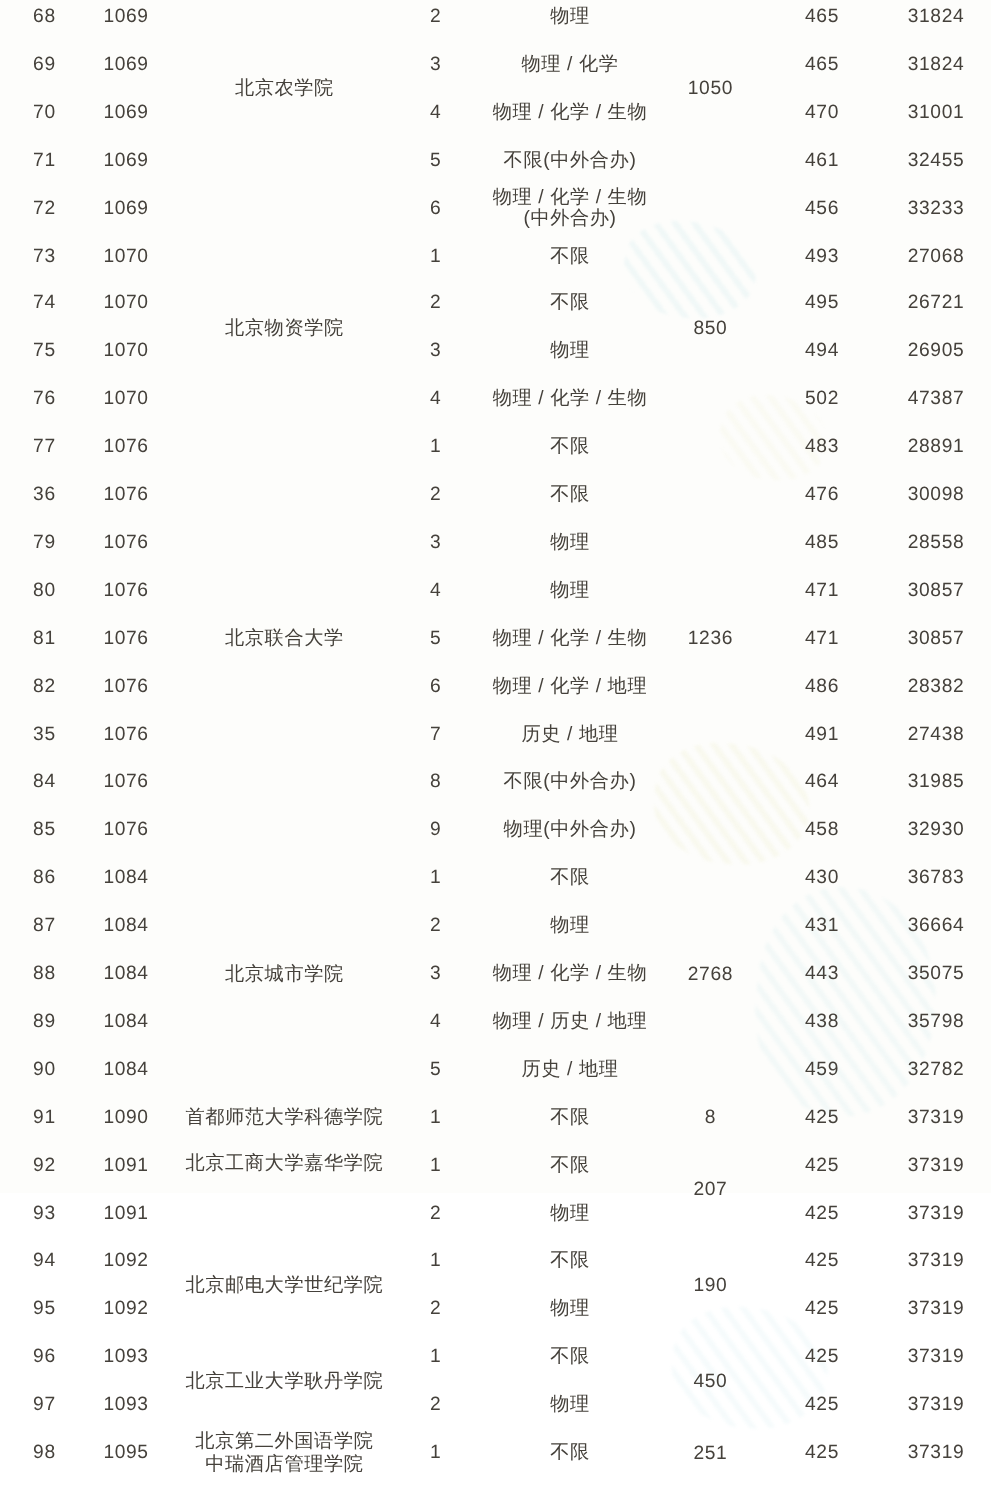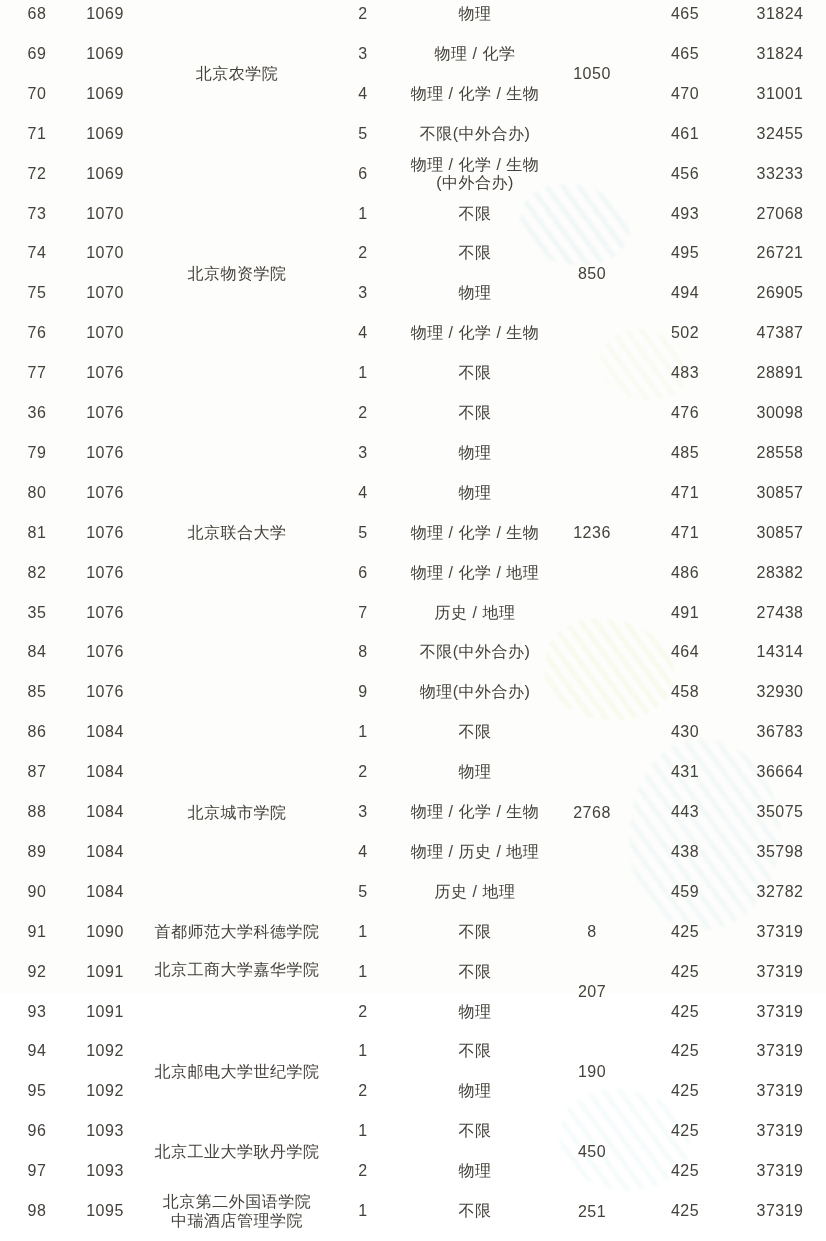--- a/index.html
+++ b/index.html
@@ -408,21 +408,21 @@
         <div class="cell cell-group">
           <span>8</span>
         </div>
         <div class="cell cell-subject">
           <span>不限(中外合办)</span>
         </div>
         <div class="cell cell-score">
           <span>464</span>
         </div>
         <div class="cell cell-rank">
-          <span>14314</span>
+          <span>31985</span>
         </div>
       </div>
       <div class="row" style="top: 672.3px;">
         <div class="cell cell-seq">
           <span>85</span>
         </div>
         <div class="cell cell-code">
           <span>1076</span>
         </div>
         <div class="cell cell-group">

